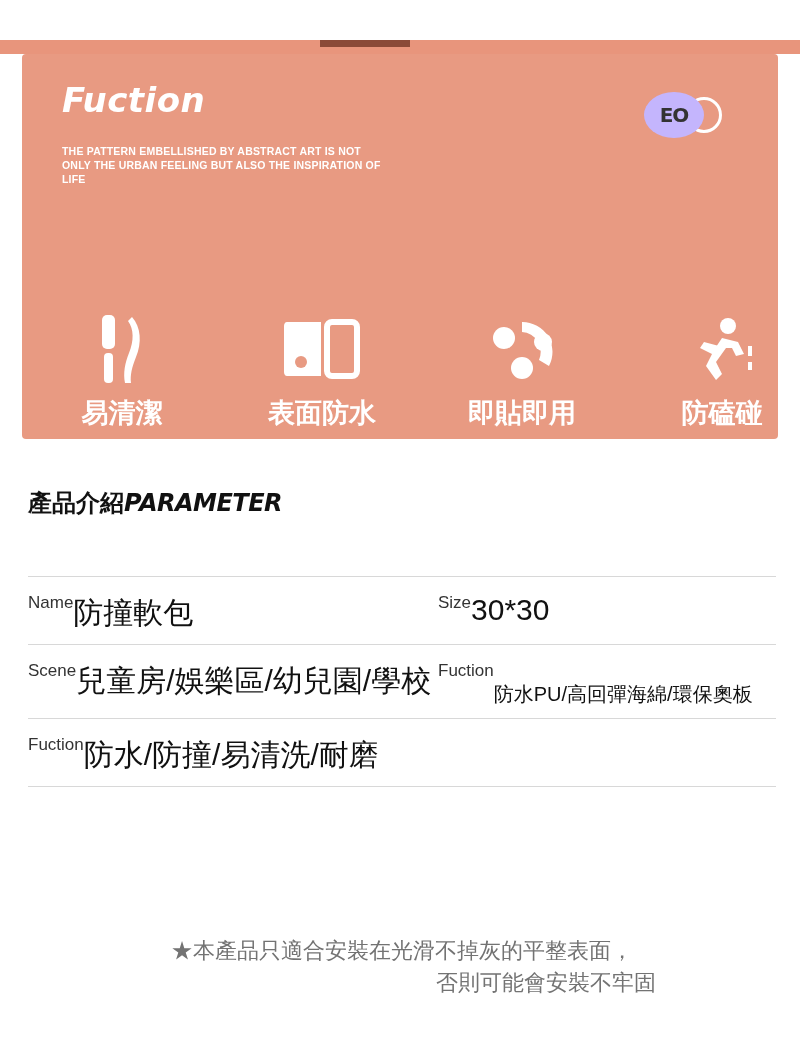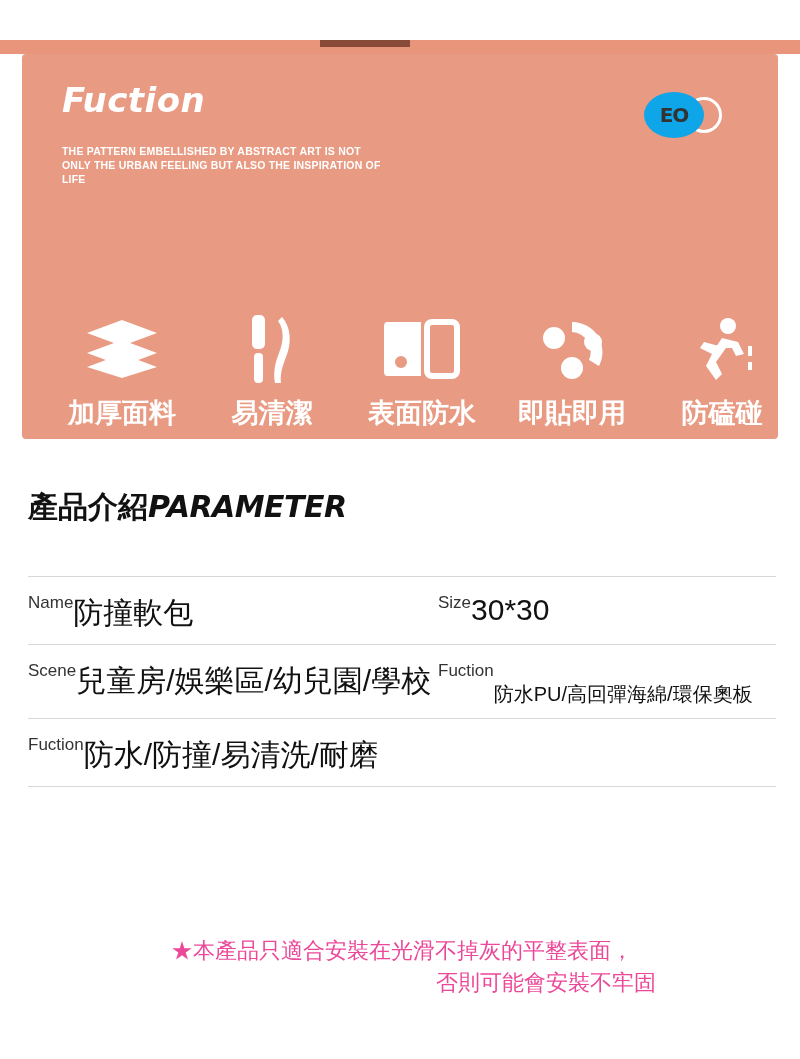--- a/index.html
+++ b/index.html
@@ -85,21 +85,21 @@
     border: 3px solid #ffffff;
     border-radius: 50%;
     box-sizing: border-box;
   }
   .eo-circle {
     position: absolute;
     top: 0px;
     left: 0px;
     width: 60px;
     height: 46px;
-    background: #0ea5e9;
+    background: #c4b5fd;
     border-radius: 50%;
     display: flex;
     align-items: center;
     justify-content: center;
   }
   .eo-circle span {
     font-size: 20px;
     font-weight: bold;
     color: #333333;
     font-family: "DejaVu Sans", sans-serif;
@@ -134,21 +134,21 @@
     color: #ffffff;
     white-space: nowrap;
     font-family: "Liberation Sans", sans-serif;
   }
 
   
   .param-heading {
     position: absolute;
     top: 487px;
     left: 28px;
-    font-size: 30px;
+    font-size: 24px;
     font-weight: bold;
     color: #111111;
     white-space: nowrap;
   }
   .param-heading .en {
     font-style: italic;
     font-family: "DejaVu Sans", sans-serif;
     letter-spacing: -0.5px;
   }
 
@@ -190,21 +190,21 @@
   }
 
   
   .note {
     position: absolute;
     top: 935px;
     left: 28px;
     width: 748px;
     font-size: 22px;
     line-height: 32px;
-    color: #ec4899;
+    color: #737373;
     text-align: center;
   }
   .note-line2 {
     display: block;
     text-align: right;
     padding-right: 120px;
   }
 </style>
 </head>
 <body>
@@ -219,30 +219,20 @@
 
   <div class="eo-wrap">
     <div class="eo-circle-outline"></div>
     <div class="eo-circle">
       <span>EO</span>
     </div>
   </div>
 
   <div class="features">
 
-    <div class="feature">
-      <div class="feature-icon">
-        <svg width="78" height="62" viewBox="0 0 78 62">
-          <path d="M39 2 L74 15 L39 28 L4 15 Z" fill="#ffffff"></path>
-          <path d="M39 22 L74 35 L39 48 L4 35 Z" fill="#ffffff"></path>
-          <path d="M39 36 L74 49 L39 60 L4 49 Z" fill="#ffffff"></path>
-        </svg>
-      </div>
-      <div class="feature-label">加厚面料</div>
-    </div>
 
     <div class="feature">
       <div class="feature-icon">
         <svg width="60" height="72" viewBox="0 0 60 72">
           <rect x="10" y="2" width="13" height="34" rx="5" fill="#ffffff"></rect>
           <path d="M40 4 C49 14 50 30 44 44 C40 54 38 62 39 70 L33 70 C31 60 33 50 37 40 C42 28 42 16 36 8 Z" fill="#ffffff"></path>
           <rect x="12" y="40" width="9" height="30" rx="4" fill="#ffffff"></rect>
         </svg>
       </div>
       <div class="feature-label">易清潔</div>

